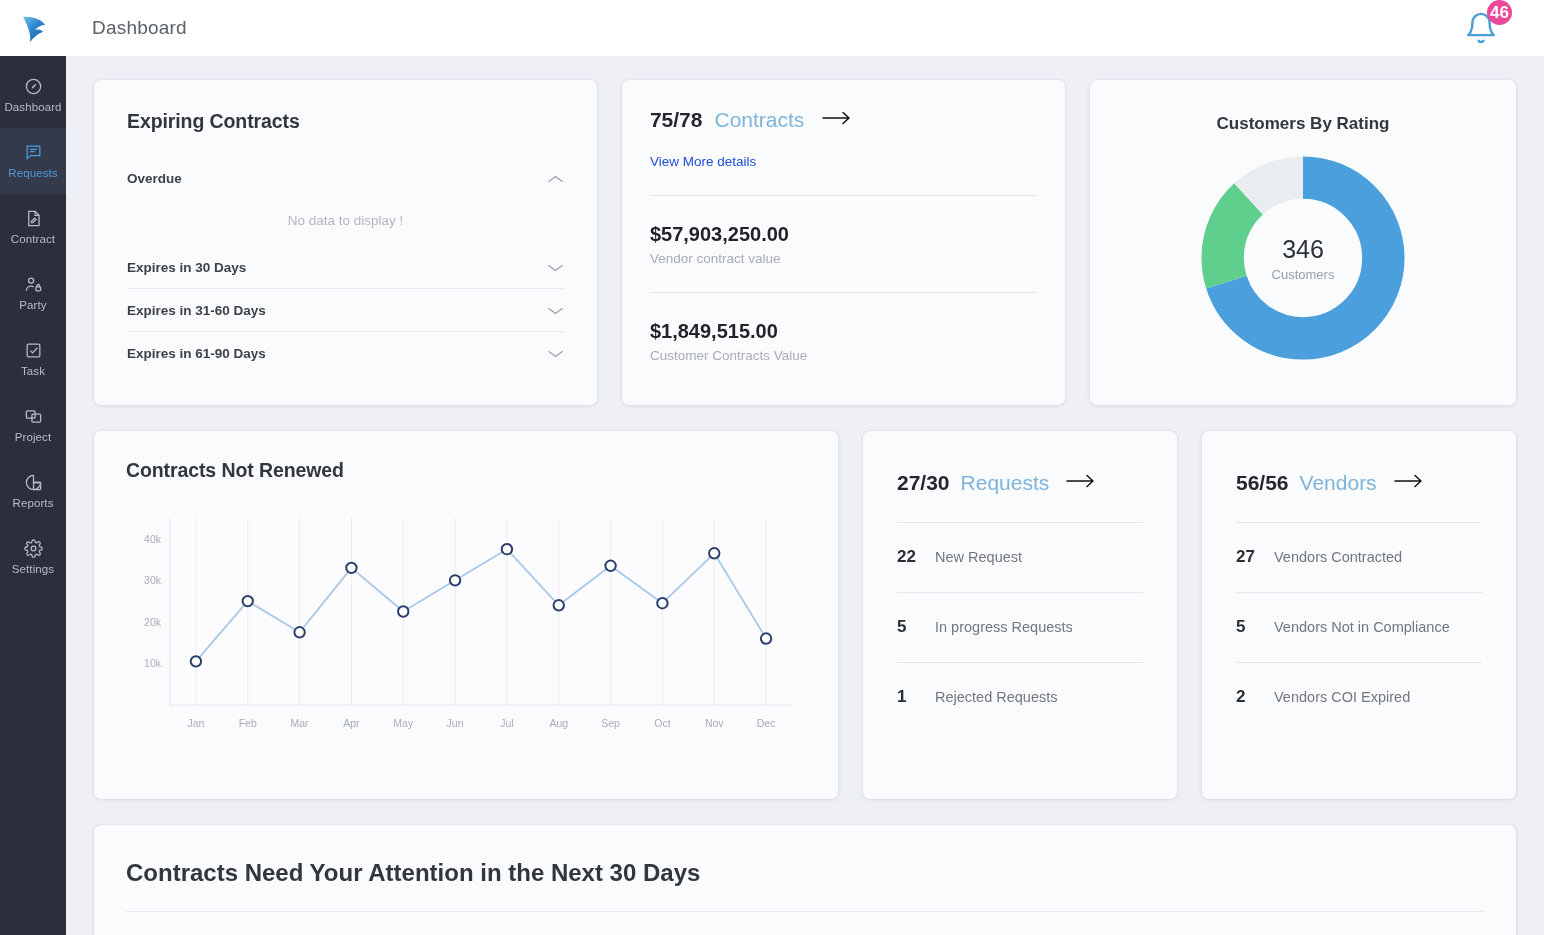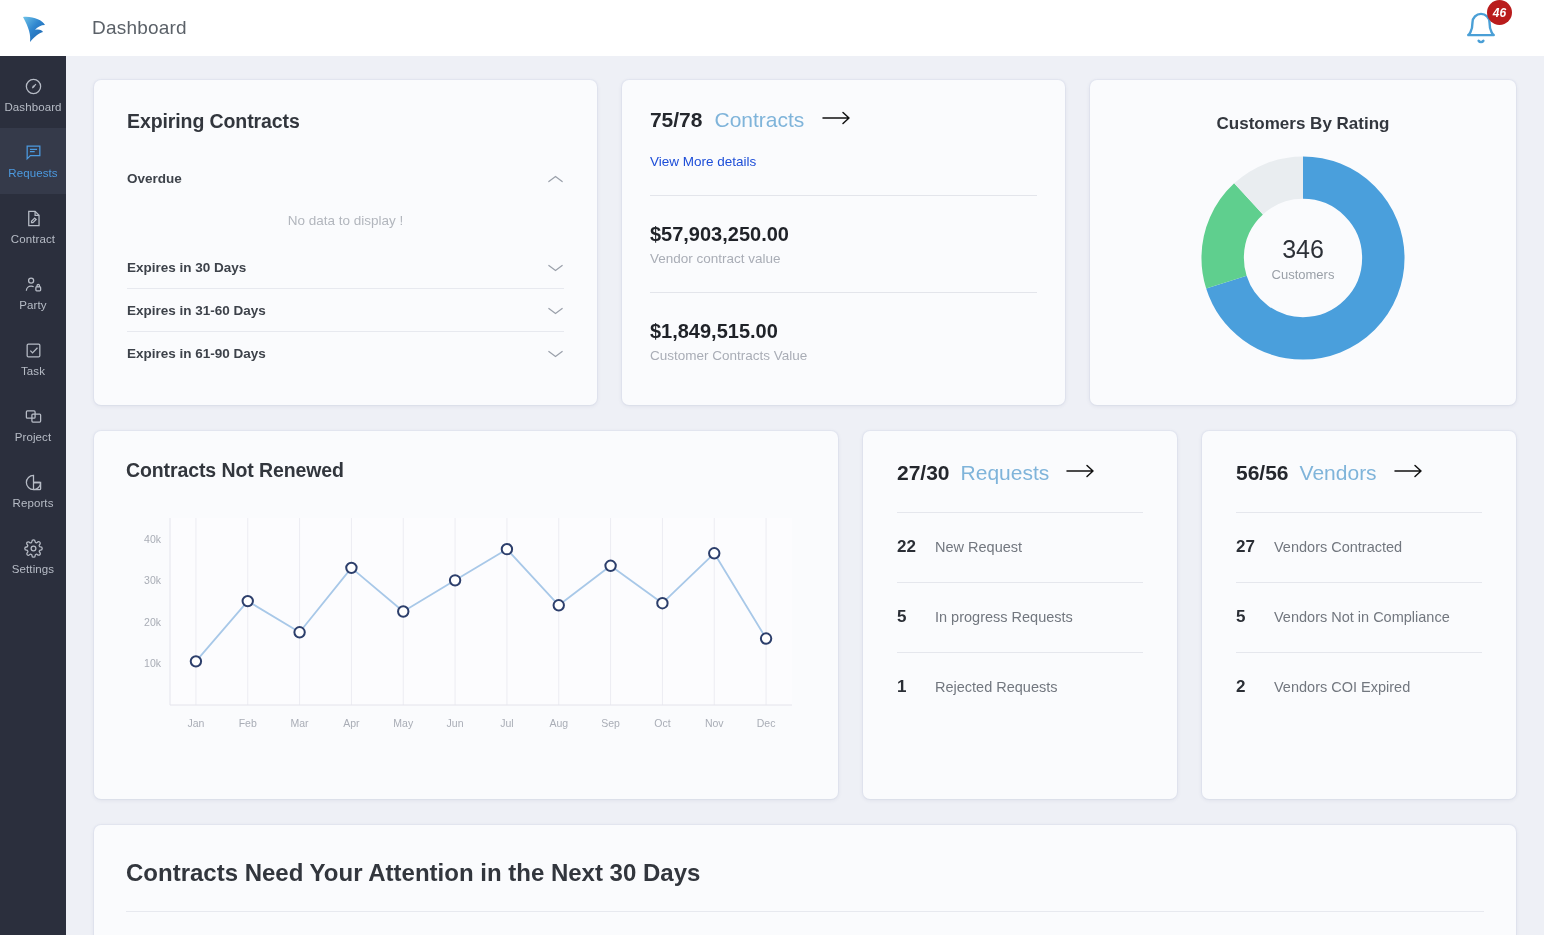--- a/index.html
+++ b/index.html
@@ -27,25 +27,24 @@
   }
   .topbar-right {
     margin-left: auto; margin-right: 40px;
     position: relative; width: 46px; height: 46px;
     display: flex; align-items: center; justify-content: center;
   }
   .bell-wrap { position: relative; width: 34px; height: 34px; }
   .badge {
     position: absolute; top: -11px; right: -14px;
     min-width: 25px; height: 25px; border-radius: 50%;
-    background: #b91c1c; color: #fff;
-    font-size: 12px; font-weight: 700;
+    background: #ec4899; color: #fff;
+    font-size: 17px; font-weight: 700;
     display: flex; align-items: center; justify-content: center;
     z-index: 2;
-    font-style: italic;
   }
 
   
   .sidebar {
     position: absolute; top: 56px; left: 0;
     width: 66px; height: 879px;
     background: #2b2f3d;
     display: flex; flex-direction: column;
     padding-top: 6px;
     z-index: 20;
@@ -115,21 +114,21 @@
     flex-direction: column; align-items: center; justify-content: center;
   }
   .donut-val { font-size: 25px; color: #2c3037; font-weight: 400; }
   .donut-lbl { font-size: 13px; color: #9aa0a8; margin-top: 3px; }
 
   
   .c-line { width: 744px; height: 368px; padding: 28px 32px 0 32px; }
   .chart-area { margin-top: 26px; }
 
   
-  .c-list { height: 368px; padding: 30px 34px 0 34px; }
+  .c-list { height: 368px; padding: 40px 34px 0 34px; }
   .c-requests { width: 315px; }
   .c-vendors  { width: 315px; }
   .list-head { display: flex; align-items: center; gap: 11px; }
   .list-sep { height: 1px; background: #e5e7ed; margin-top: 27px; }
   .list-row {
     display: flex; align-items: baseline; gap: 16px;
     padding: 24px 0 25px 0;
   }
   .list-num { font-size: 17px; font-weight: 700; color: #2a2e35; min-width: 22px; }
   .list-lbl { font-size: 14.5px; color: #72777f; }

